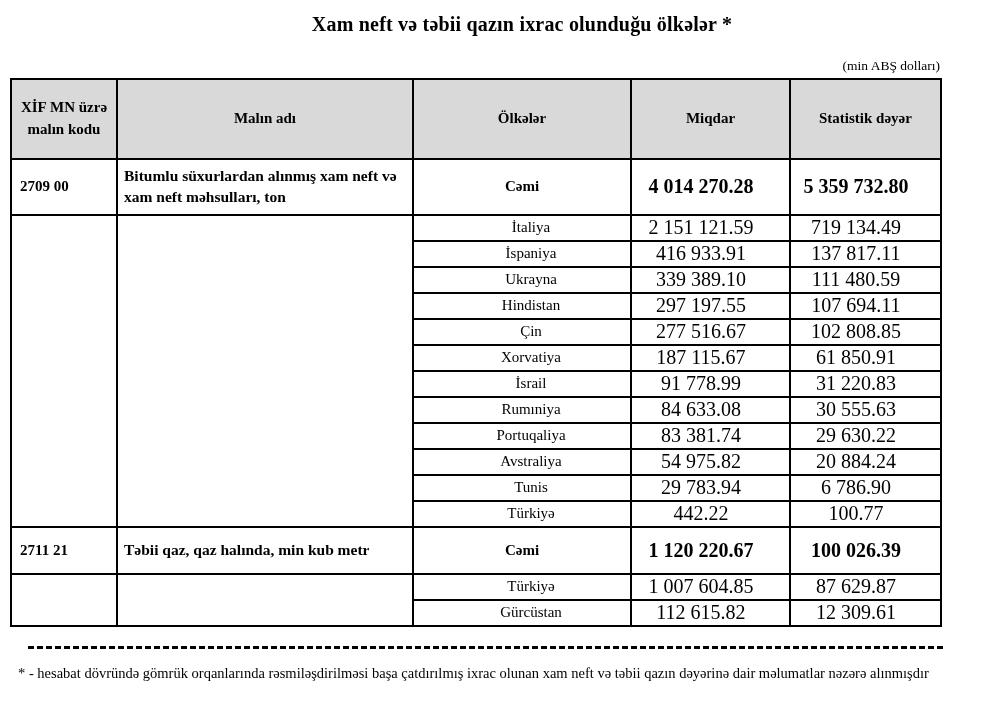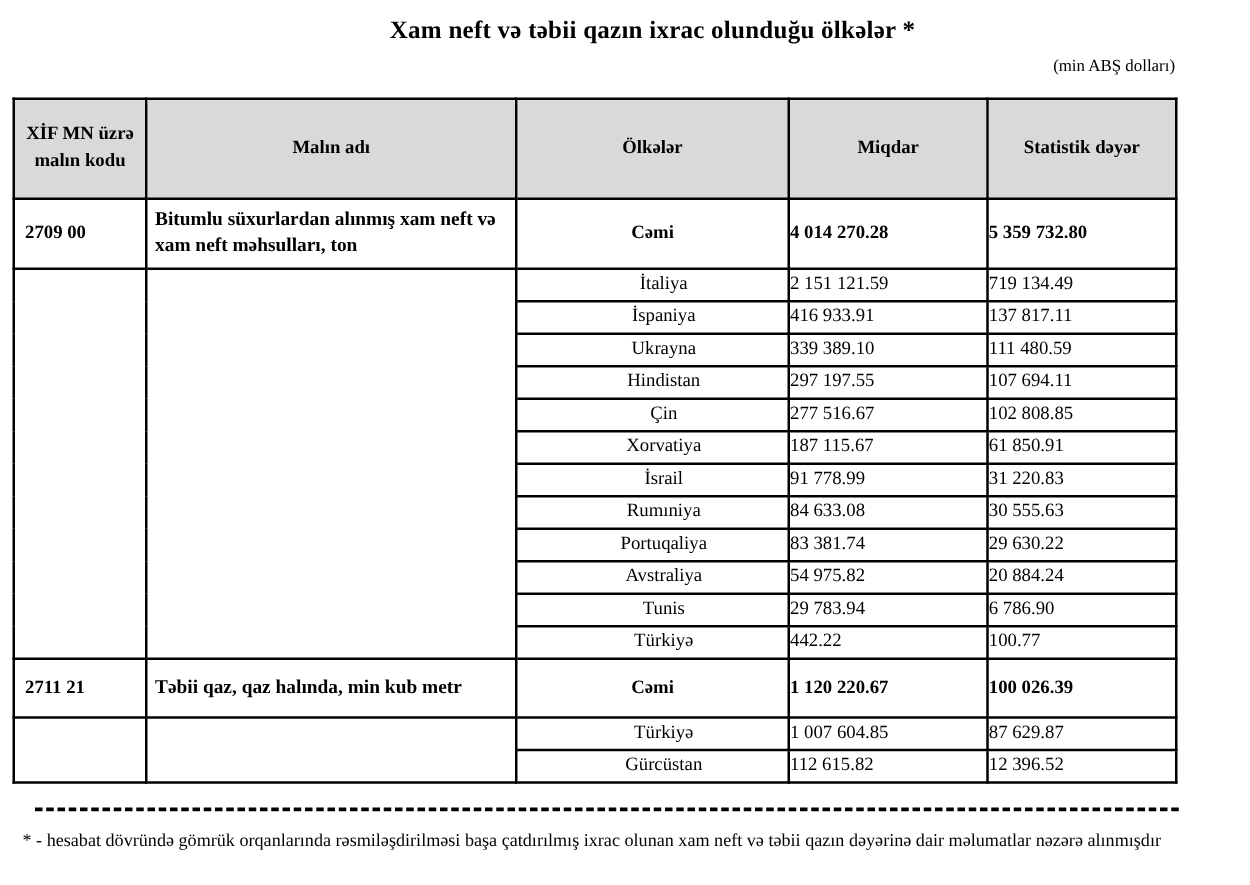--- a/index.html
+++ b/index.html
@@ -15,21 +15,21 @@
     position: absolute;
     top: 13px; left: 0; width: 1000px;
     text-align: center;
     font-size: 20px;
     font-weight: bold;
     letter-spacing: 0.2px;
     padding-left: 44px;
   }
   .unit-note {
     position: absolute;
-    top: 45px; right: 60px;
+    top: 58px; right: 60px;
     font-size: 13.5px;
   }
   table.export-table {
     position: absolute;
     top: 78px; left: 10px;
     width: 930px;
     border-collapse: collapse;
     table-layout: fixed;
   }
   table.export-table th, table.export-table td {
@@ -43,21 +43,21 @@
     font-weight: bold;
     text-align: center;
     vertical-align: middle;
     line-height: 1.45;
     padding: 2px 6px;
   }
   tr.summary-row td { height: 47px; vertical-align: middle; font-weight: bold; }
   td.code-cell { font-size: 15px; padding-left: 8px; text-align: left; margin-top: 24px; }
   td.product-cell { font-size: 15.5px; padding: 6px 6px; text-align: left; line-height: 1.35; }
   td.total-label-cell { font-size: 15px; text-align: center; }
-  td.num-cell { font-size: 15px; text-align: left; padding-right: 19px; white-space: nowrap; }
+  td.num-cell { font-size: 20px; text-align: center; padding-right: 19px; white-space: nowrap; }
   tr.country-row td { height: 26px; vertical-align: middle; }
   td.country-cell { font-size: 15px; padding-left: 18px; text-align: center; }
   td.empty-cell { background: #ffffff; }
   .footnote-divider {
     position: absolute;
     top: 646px; left: 28px; width: 915px;
     border-top: 3px dashed #000000;
   }
   .footnote-text {
     position: absolute;
@@ -169,19 +169,19 @@
       <tr class="country-row">
         <td class="empty-cell" rowspan="2"></td>
         <td class="empty-cell" rowspan="2"></td>
         <td class="country-cell">Türkiyə</td>
         <td class="num-cell">1 007 604.85</td>
         <td class="num-cell">87 629.87</td>
       </tr>
       <tr class="country-row">
         <td class="country-cell">Gürcüstan</td>
         <td class="num-cell">112 615.82</td>
-        <td class="num-cell">12 396.52</td>
+        <td class="num-cell">12 309.61</td>
       </tr>
     </tbody>
 </table>
 
 <div class="footnote-divider"></div>
 <div class="footnote-text">* - hesabat dövründə gömrük orqanlarında rəsmiləşdirilməsi başa çatdırılmış ixrac olunan xam  neft və təbii qazın dəyərinə dair məlumatlar nəzərə alınmışdır</div>
 
 </body></html>

